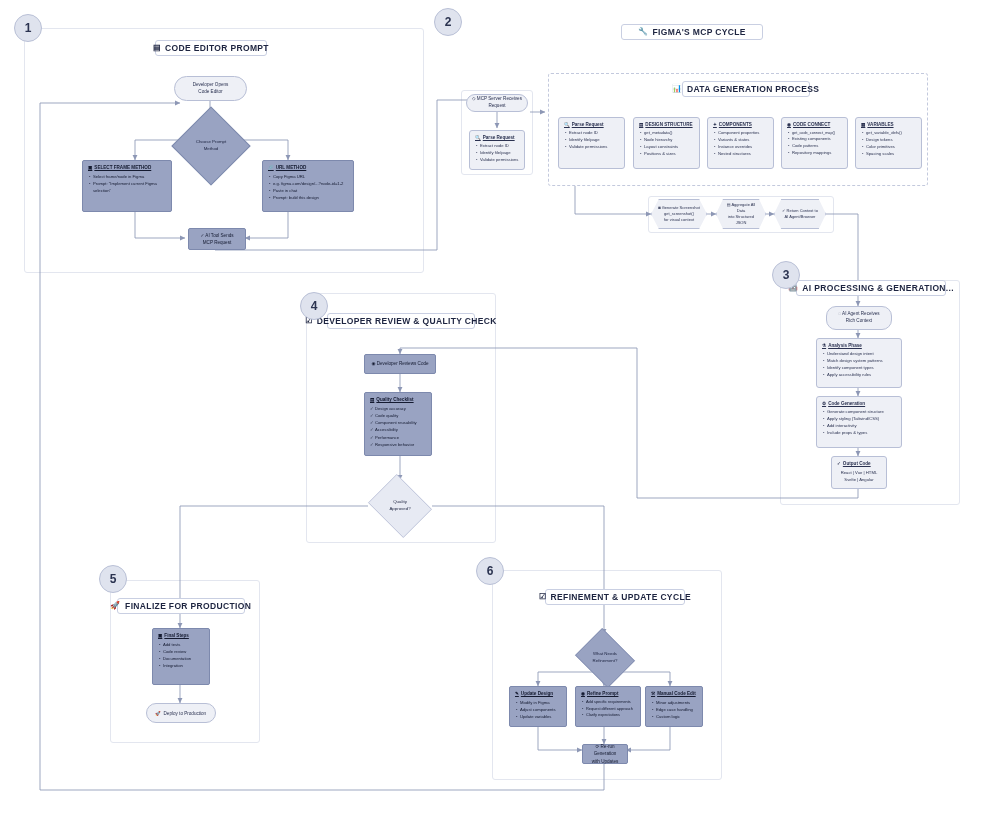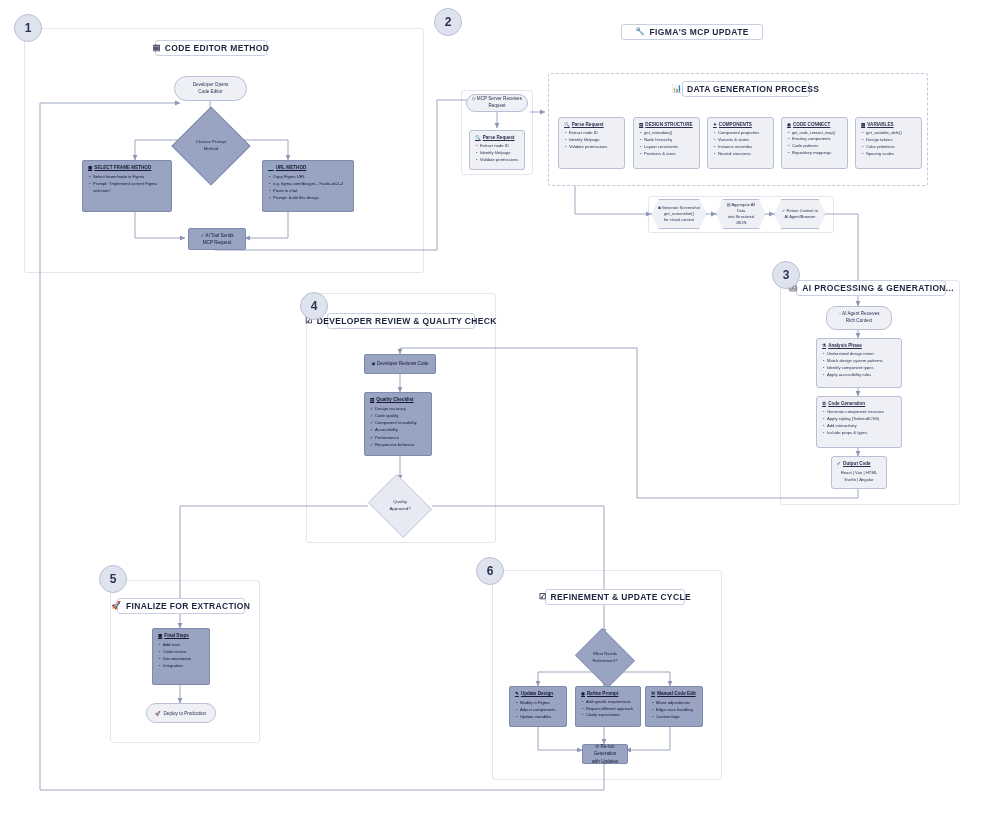--- a/index.html
+++ b/index.html
@@ -303,41 +303,41 @@
 
   <div class="abs stage-badge" style="left:14px;top:14px;">1</div>
   <div class="abs stage-badge" style="left:434px;top:8px;">2</div>
   <div class="abs stage-badge" style="left:772px;top:261px;">3</div>
   <div class="abs stage-badge" style="left:300px;top:292px;">4</div>
   <div class="abs stage-badge" style="left:99px;top:565px;">5</div>
   <div class="abs stage-badge" style="left:476px;top:557px;">6</div>
 
   <div class="abs sect-title" style="left:155px;top:40px;width:112px;height:16px;">
     <span class="ic">▤</span>
-    <span>CODE EDITOR METHOD</span>
+    <span>CODE EDITOR PROMPT</span>
   </div>
   <div class="abs sect-title" style="left:621px;top:24px;width:142px;height:16px;">
     <span class="ic">🔧</span>
-    <span>FIGMA'S MCP UPDATE</span>
+    <span>FIGMA'S MCP CYCLE</span>
   </div>
   <div class="abs sect-title" style="left:682px;top:81px;width:128px;height:16px;">
     <span class="ic">📊</span>
     <span>DATA GENERATION PROCESS</span>
   </div>
   <div class="abs sect-title" style="left:796px;top:280px;width:150px;height:16px;">
     <span class="ic">🤖</span>
     <span>AI PROCESSING &amp; GENERATION...</span>
   </div>
   <div class="abs sect-title" style="left:327px;top:313px;width:148px;height:16px;">
     <span class="ic">☑</span>
     <span>DEVELOPER REVIEW &amp; QUALITY CHECK</span>
   </div>
   <div class="abs sect-title" style="left:117px;top:598px;width:128px;height:16px;">
     <span class="ic">🚀</span>
-    <span>FINALIZE FOR EXTRACTION</span>
+    <span>FINALIZE FOR PRODUCTION</span>
   </div>
   <div class="abs sect-title" style="left:545px;top:589px;width:140px;height:16px;">
     <span class="ic">☑</span>
     <span>REFINEMENT &amp; UPDATE CYCLE</span>
   </div>
 
   <div class="abs node-light stadium" style="left:174px;top:76px;width:73px;height:25px;">
     <div>Developer Opens</div>
     <div>Code Editor</div>
   </div>

